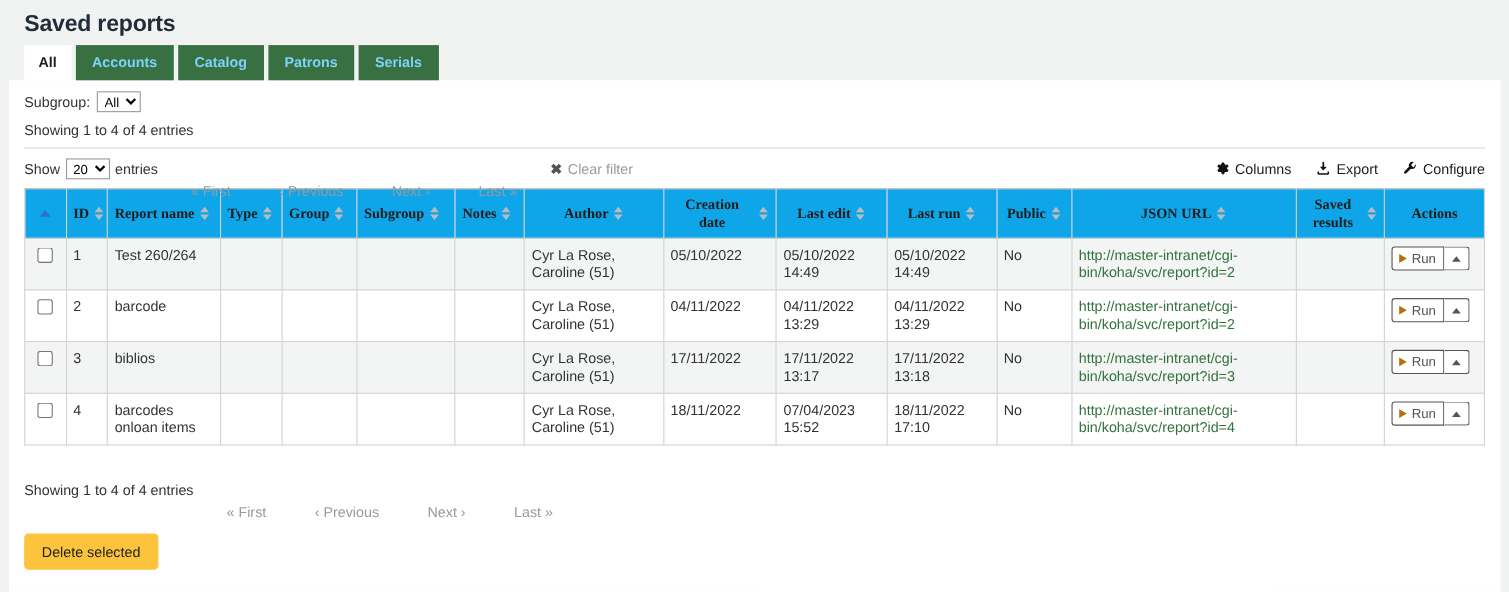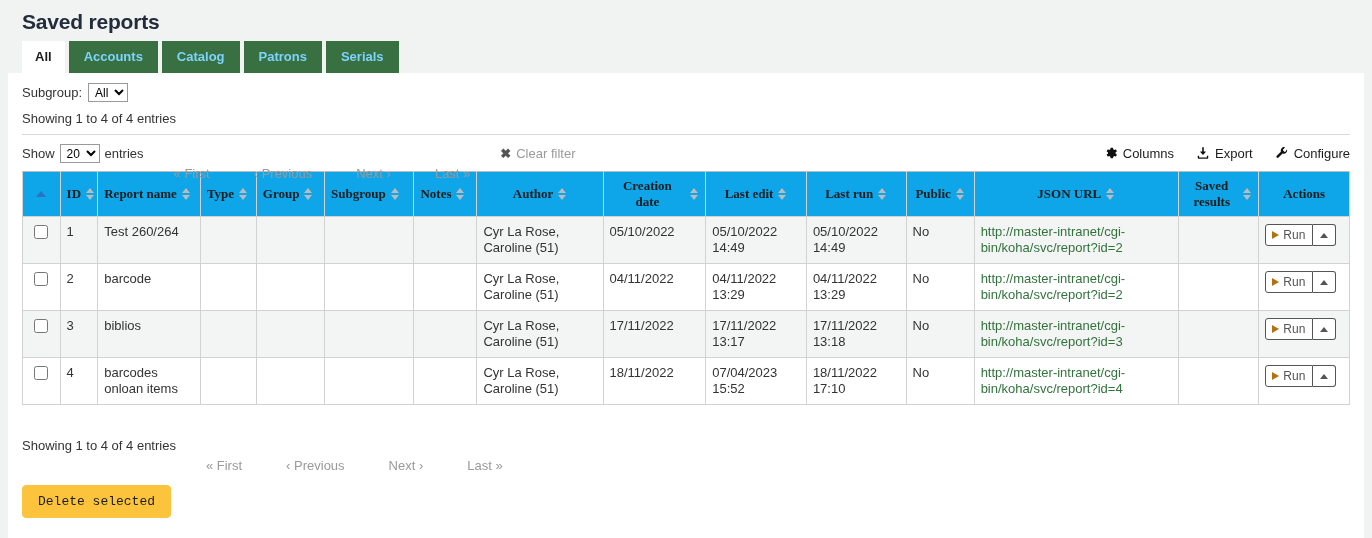--- a/index.html
+++ b/index.html
@@ -191,21 +191,21 @@
   .showing-bottom {
     display: flex; align-items: center;
     font-size: 13px; color: #333;
     padding: 13px 0 0 0;
   }
   .btn-delete {
     margin-top: 12px;
     background: #fcc43c; border: 1px solid #fcc43c;
     border-radius: 4px;
     color: #1c1c1c;
-    font-family: Liberation Mono, monospace;
+    font-family: Liberation Sans, sans-serif;
     font-size: 13px;
     padding: 8px 15px;
     cursor: pointer;
   }
 </style>
 </head>
 <body>
 
 <div id="page">
 

